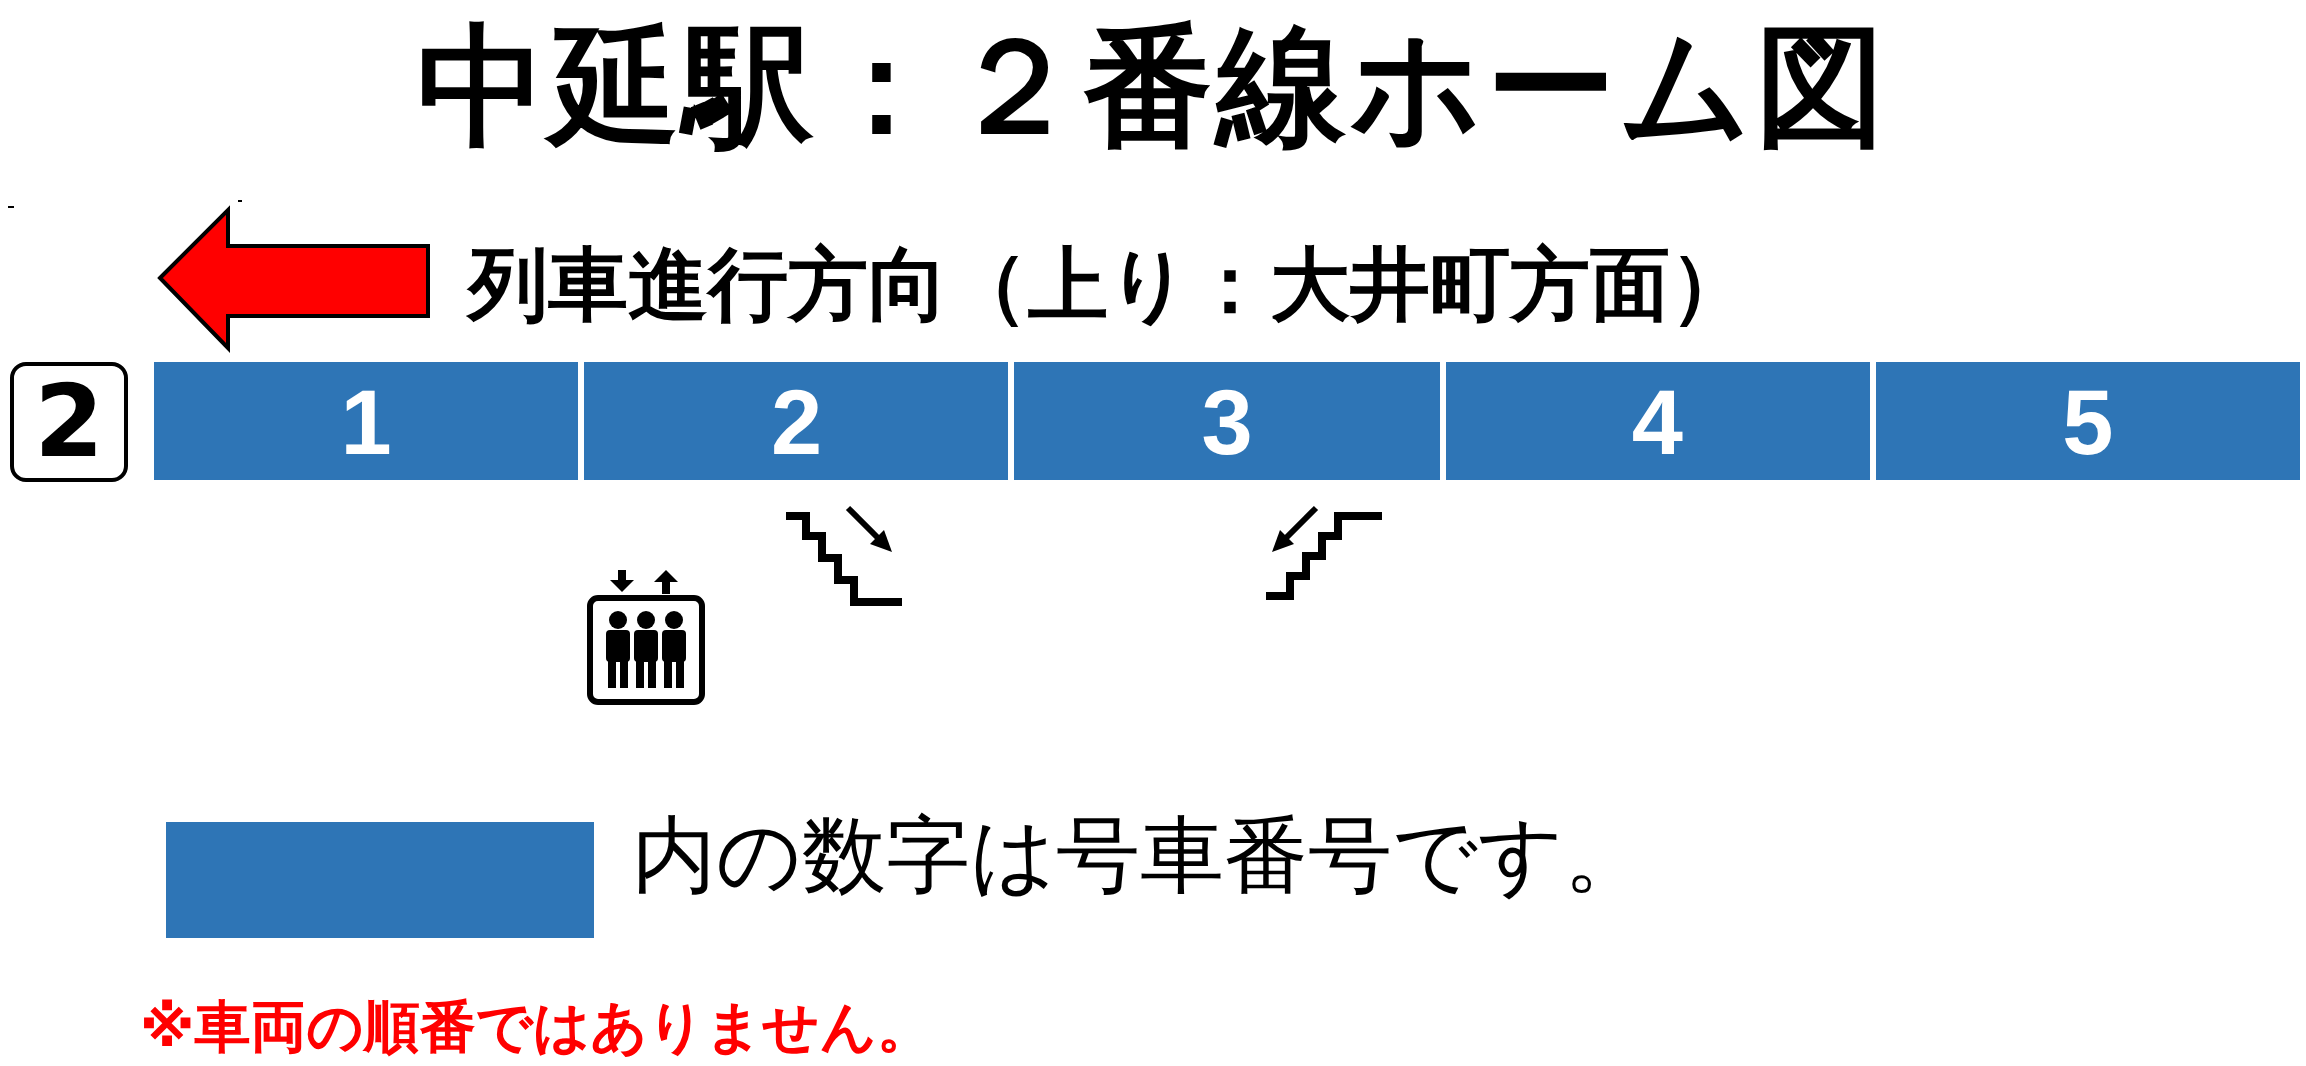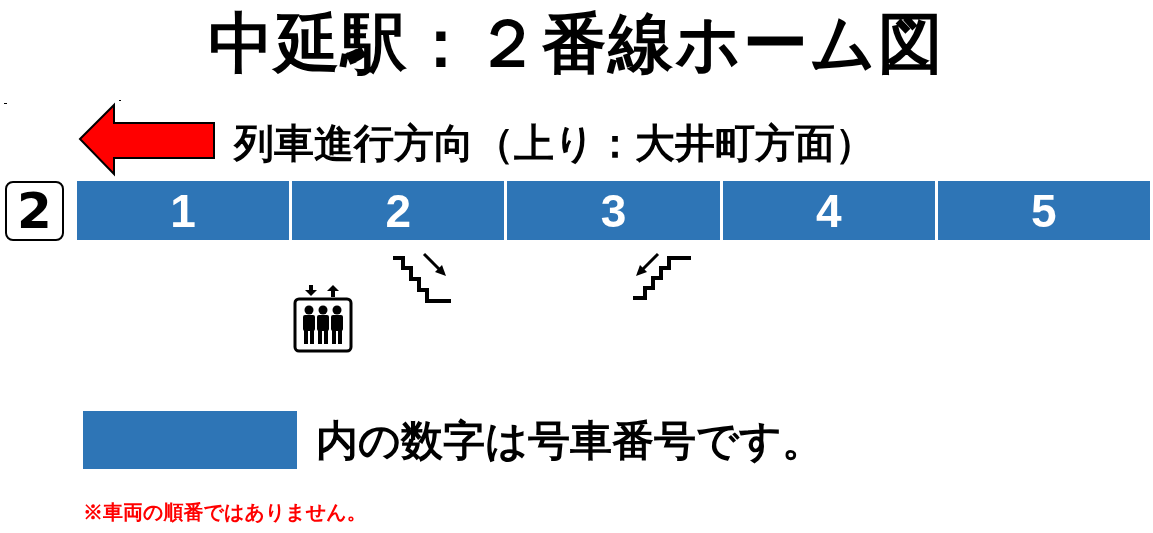--- a/index.html
+++ b/index.html
@@ -33,26 +33,26 @@
       font-family: "Liberation Sans", sans-serif; font-weight: bold; font-size: 46px;
     }
 
     .icon { position: absolute; }
     .stairs-down { left: 391px; top: 250px; width: 62px; height: 56px; }
     .stairs-up { left: 631px; top: 250px; width: 62px; height: 56px; }
     .elevator { left: 292px; top: 283px; width: 62px; height: 70px; }
 
     .legend-swatch { position: absolute; left: 83px; top: 411px; width: 214px; height: 58px; background: #2e75b6; }
     .legend-text {
-      position: absolute; left: 316px; top: 412px; font-size: 42px; font-weight: bold;
+      position: absolute; left: 316px; top: 399px; font-size: 42px; font-weight: normal;
       line-height: 58px; white-space: nowrap;
     }
     .note {
-      position: absolute; left: 83px; top: 495px; font-size: 20px; font-weight: bold;
-      color: #ff0000; line-height: 38px; white-space: nowrap; font-family: Liberation Mono, monospace;
+      position: absolute; left: 70px; top: 495px; font-size: 28px; font-weight: bold;
+      color: #ff0000; line-height: 38px; white-space: nowrap;
     }
   </style>
 </head>
 <body>
 
 <div class="dot-mark" style="left:4px;top:103px;"></div>
 <div class="dot-mark" style="left:119px;top:100px;width:2px;"></div>
 
 <div class="title">中延駅：２番線ホーム図</div>
 

